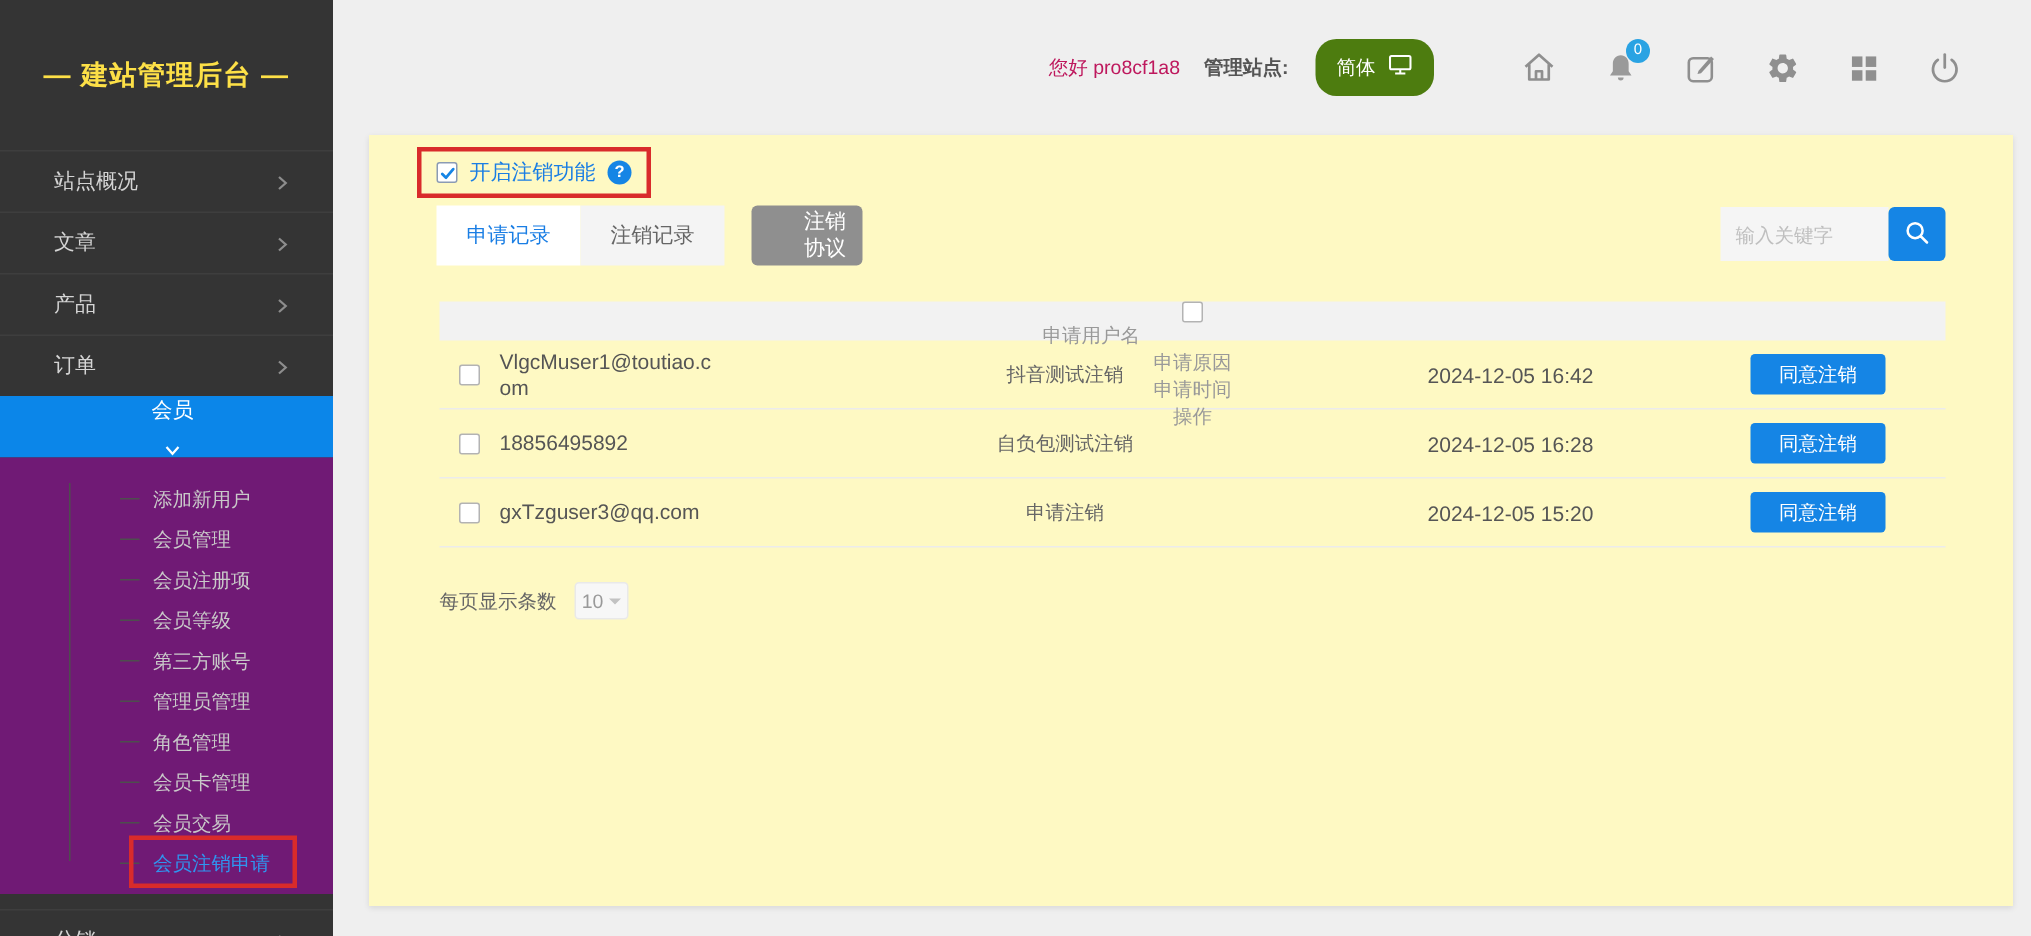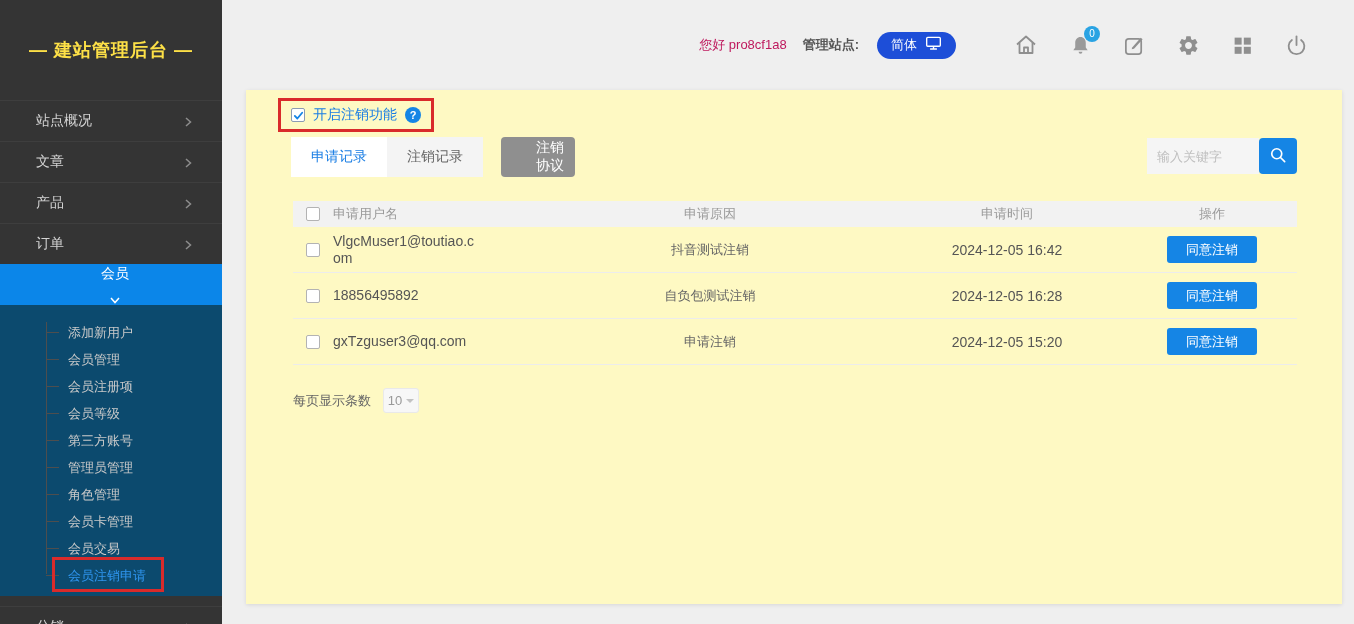--- a/index.html
+++ b/index.html
@@ -10,38 +10,38 @@
   .sidebar { position:absolute; left:0; top:0; width:222px; height:624px; background:#343434; }
   .sidebar-title { height:100px; display:flex; align-items:center; justify-content:center; color:#fde047;
     font-size:18px; font-weight:bold; letter-spacing:1px; }
   .sidebar-item { display:flex; justify-content:space-between; align-items:center; height:41px;
     padding:0 28px 0 36px; color:#d4d4d4; font-size:14px; border-top:1px solid #3e3e3e; cursor:pointer; }
   .sidebar-item .chev { width:12px; height:12px; }
   .sidebar-item .chev svg { stroke:#8d8d8d; }
   .sidebar-item.active { background:#0b86e9; color:#fff; border-top-color:#0b86e9;flex-direction:column; }
   .sidebar-item.active .chev svg { stroke:#fff; }
 
-  .submenu { position:relative; background:#0c4a6e; height:291px; padding-top:14px; }
+  .submenu { position:relative; background:#701a75; height:291px; padding-top:14px;padding-left:34px; }
   .tree-line { position:absolute; left:46px; top:17px; width:1px; height:252px; background:#4e4e4e; }
   .submenu-item { position:relative; height:27px; line-height:27px; padding-left:68px; font-size:13px;
     color:#c9c9c9; cursor:pointer; }
   .submenu-item::before { content:""; position:absolute; left:46px; top:13px; width:13px; height:1px; background:#4e4e4e; }
   .submenu-item.active { color:#2f95ef; }
   .red-outline-menu { position:absolute; left:52px; top:-5px; width:112px; height:35px;
     border:3px solid #d92b2b; pointer-events:none; }
 
   .sidebar-item.partial { margin-top:10px; }
 
   
   .topbar { position:absolute; left:222px; top:0; width:1132px; height:90px; display:flex;
     align-items:center; justify-content:flex-end; padding-right:46px; gap:0; }
   .greeting { color:#be185d; font-size:13px; margin-right:16px; }
   .site-label { color:#555; font-size:13px; font-weight:bold; margin-right:18px; }
-  .lang-pill { display:flex; align-items:center; gap:8px; background:#1d4ed8; color:#fff;
-    border:none; border-radius:14px; height:27px; padding:0 14px; font-size:13px; cursor:pointer; margin-right:28px; }
+  .lang-pill { display:flex; align-items:center; gap:8px; background:#4d7c0f; color:#fff;
+    border:none; border-radius:14px; height:38px; padding:0 14px; font-size:13px; cursor:pointer; margin-right:28px; }
   .top-icon { position:relative; width:24px; height:24px; margin-left:30px; cursor:pointer; display:flex;
     align-items:center; justify-content:center; }
   .badge { position:absolute; top:-7px; right:-8px; min-width:16px; height:16px; border-radius:8px;
     background:#2aa3e3; color:#fff; font-size:10px; line-height:16px; text-align:center; padding:0 2px; }
 
   
   .panel { position:absolute; left:246px; top:90px; width:1096px; height:514px; background:#fef9c3;
     box-shadow:0 1px 4px rgba(0,0,0,0.10); }
 
   .toggle-box { position:absolute; left:32px; top:8px; height:34px; border:3px solid #d92b2b;
@@ -61,21 +61,21 @@
   .tab.button-style { width:74px; background:#8f8f8f; color:#fff; border-radius:4px; margin-left:18px;padding-left:35px; }
 
   .search-wrap { position:absolute; right:45px; top:48px; display:flex; }
   .search-input { width:112px; height:36px; background:#f5f5f5; border:none; outline:none;
     padding:0 10px; font-size:13px; color:#555; font-family:inherit; }
   .search-input::placeholder { color:#bfbfbf; }
   .search-btn { width:38px; height:36px; background:#1585e5; border:none; border-radius:4px;
     display:flex; align-items:center; justify-content:center; cursor:pointer; }
 
   .table { position:absolute; left:47px; top:111px; width:1004px; }
-  .thead { display:flex; align-items:center; height:26px; background:#f2f2f2; color:#999; font-size:13px; }
+  .thead { display:flex; align-items:center; height:26px; background:#f2f2f2; color:#999; font-size:13px;flex-direction:column; }
   .trow { display:flex; align-items:center; min-height:46px; border-bottom:1px solid #ececec; }
   .col-check { width:40px; padding-left:13px; display:flex; align-items:center; }
   .col-user { width:200px; font-size:14px; color:#555; }
   .col-user .wrap { max-width:142px; word-break:break-all; line-height:17px; }
   .col-reason { flex:1; text-align:center; font-size:13px; color:#666; }
   .col-time { width:240px; text-align:center; font-size:14px; color:#555; }
   .col-action { width:170px; display:flex; justify-content:center; }
   .thead .col-user, .thead .col-reason, .thead .col-time, .thead .col-action { color:#999; font-size:13px; }
   .agree-btn { width:90px; height:27px; background:#1585e5; color:#fff; border:none; border-radius:3px;
     font-size:13px; cursor:pointer; font-family:inherit; }

